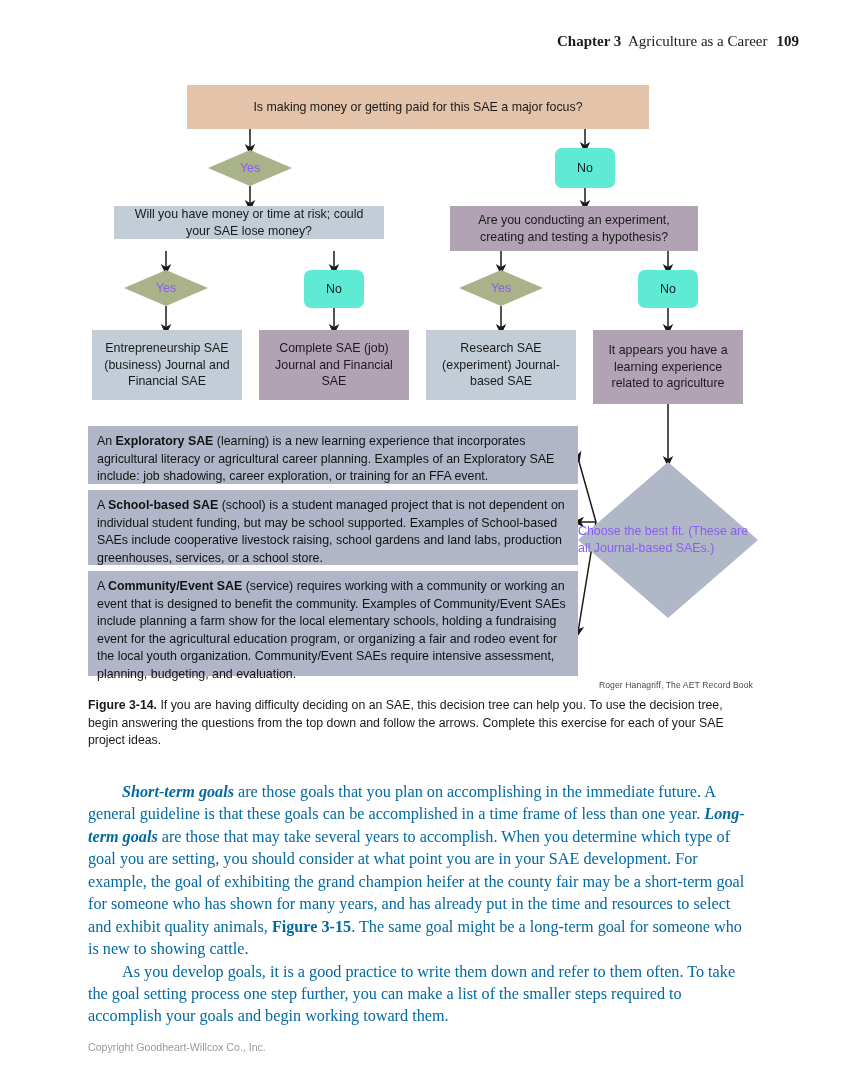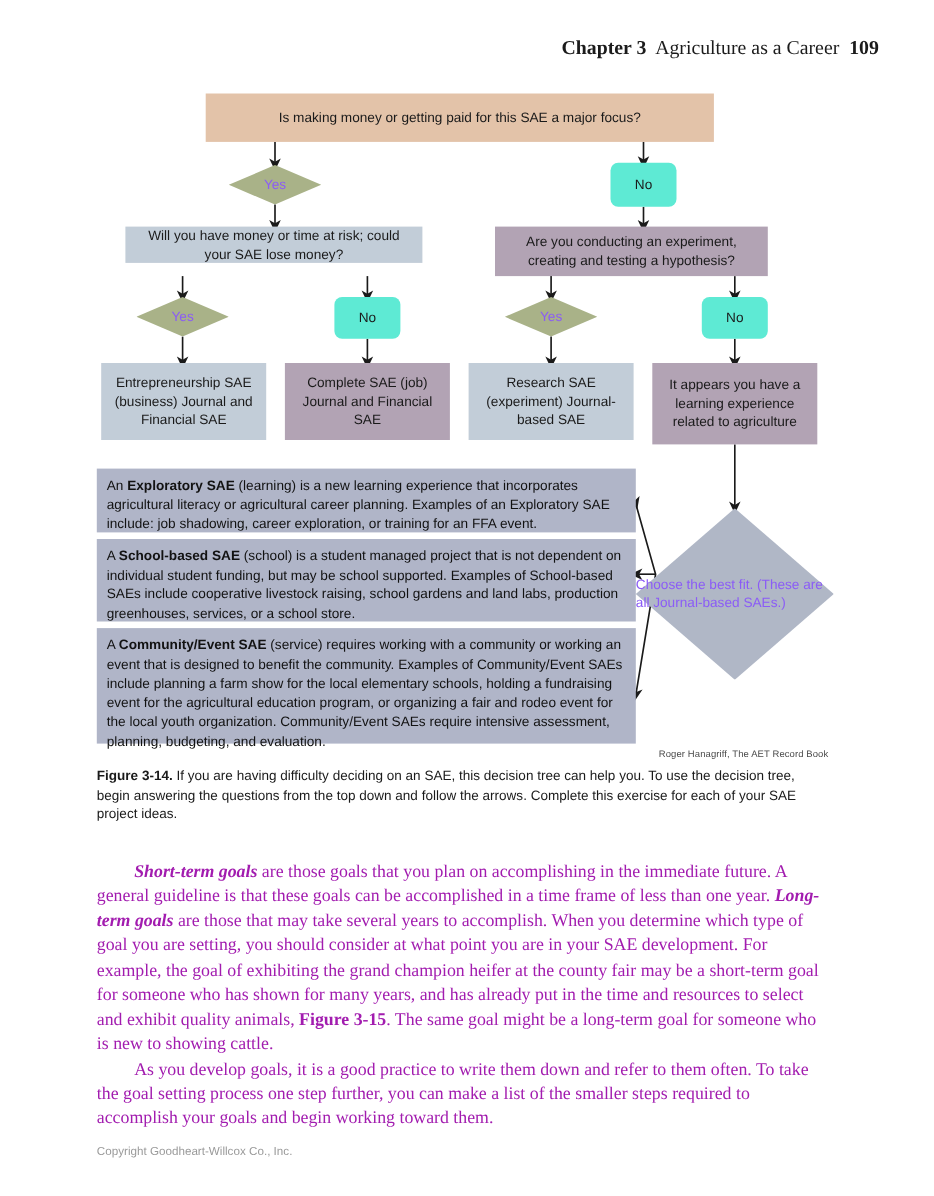--- a/index.html
+++ b/index.html
@@ -5,21 +5,21 @@
   html,body{margin:0;padding:0;}
   body{
     width:849px;height:1087px;position:relative;background:#ffffff;
     font-family:"Liberation Sans",sans-serif;overflow:hidden;
   }
   .pg{position:absolute;inset:0;}
 
   
   .runhead{
     position:absolute;right:50px;top:33px;
-    font-family:"Liberation Serif",serif;font-size:18px;color:#1b1b1b;
+    font-family:"Liberation Serif",serif;font-size:15px;color:#1b1b1b;
     white-space:nowrap;
   }
   .runhead b{font-weight:bold;}
   .runhead .ttl{font-weight:normal;}
   .runhead .pno{font-weight:bold;margin-left:9px;}
 
   
   .fc{position:absolute;left:0;top:0;width:849px;height:700px;}
   .node{
     position:absolute;box-sizing:border-box;
@@ -65,21 +65,21 @@
   .caption{
     position:absolute;left:88px;top:697px;width:660px;
     font-size:12.3px;line-height:1.44;color:#1a1a1a;
   }
   .caption b{font-weight:bold;}
 
   
   .body{
     position:absolute;left:88px;top:781px;width:665px;
     font-family:"Liberation Serif",serif;font-size:16.2px;line-height:1.385;
-    color:#a21caf;text-align:left;
+    color:#0369a1;text-align:left;
   }
   .body p{margin:0;text-indent:34px;}
   .body em{font-style:italic;font-weight:bold;}
   .body strong{font-weight:bold;font-style:normal;}
 
   .footer{
     position:absolute;left:88px;top:1041px;
     font-size:10.6px;color:#9a9a9a;
   }
 </style>

